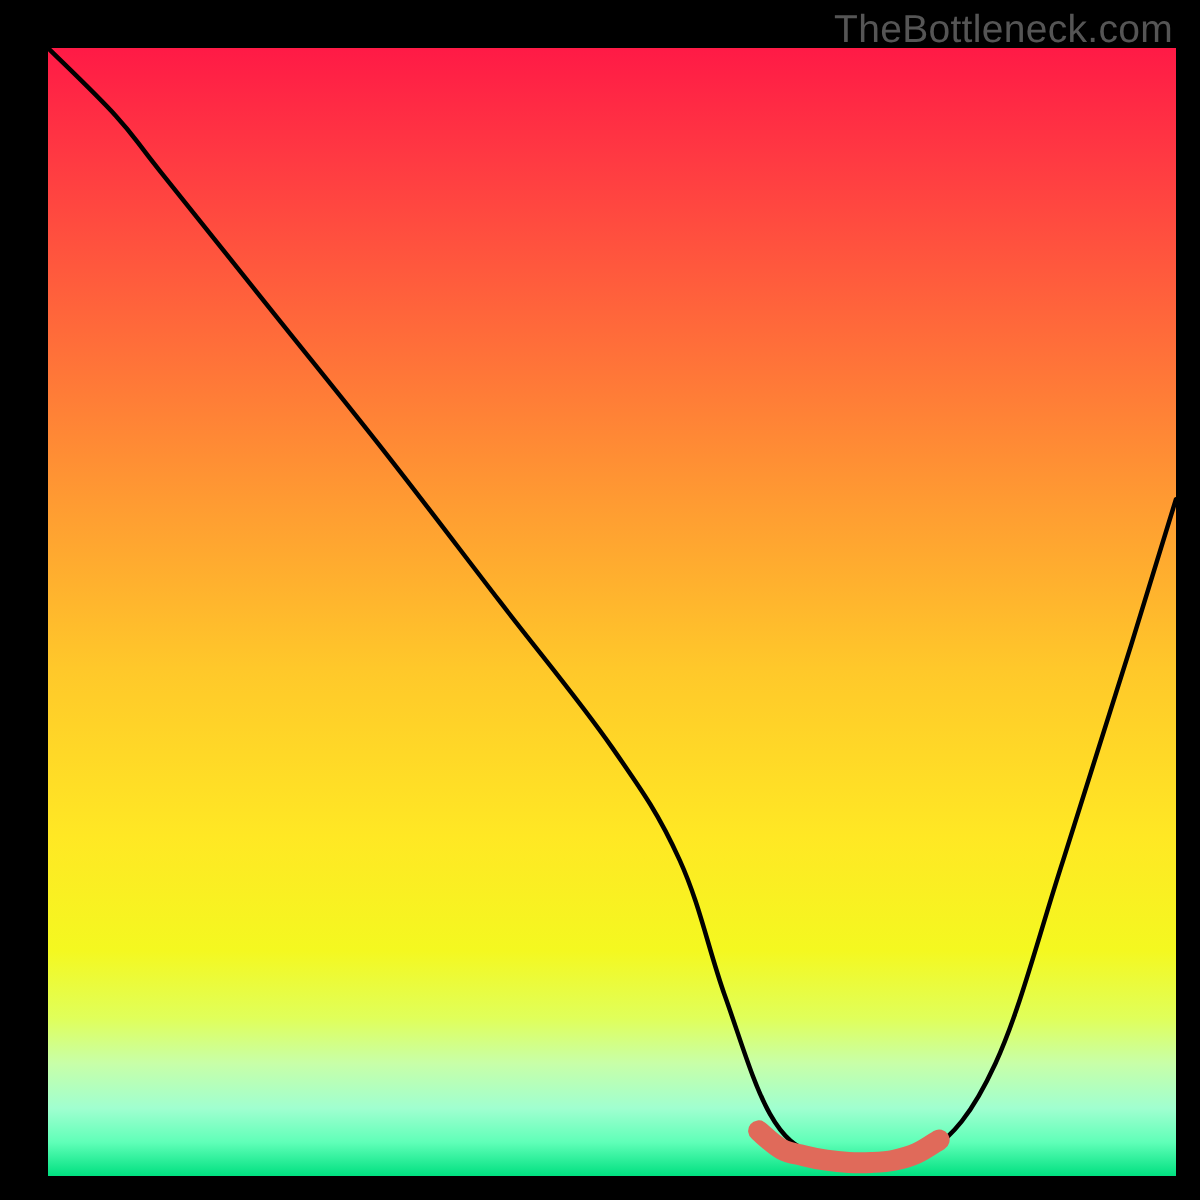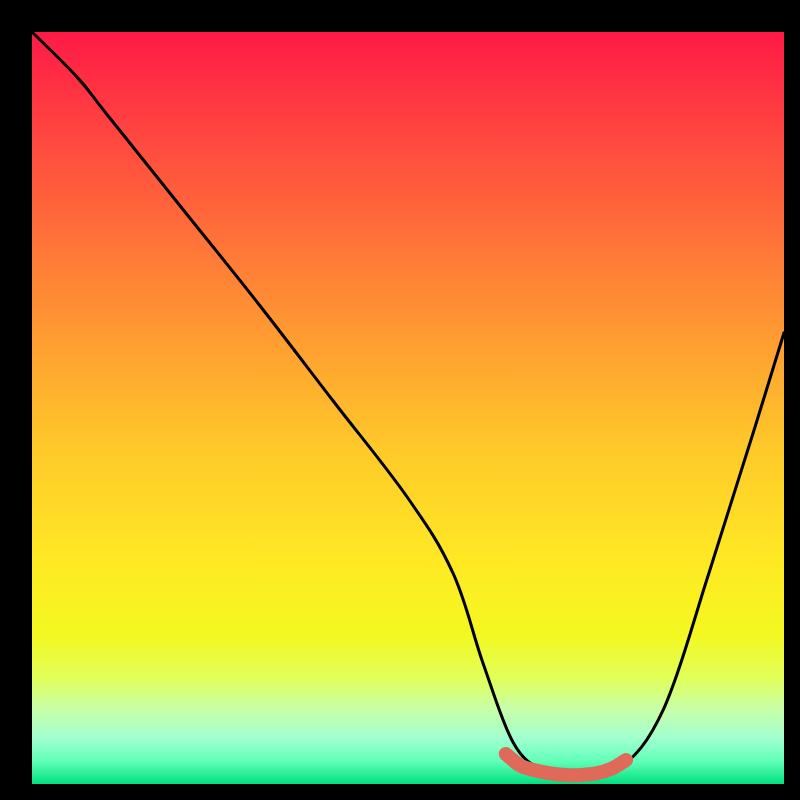--- a/index.html
+++ b/index.html
@@ -37,20 +37,21 @@
   .plot svg {
     width: 100%;
     height: 100%;
     display: block;
   }
 </style>
 </head>
 <body>
 
 <div class="frame">
+  <div class="watermark">TheBottleneck.com</div>
   <div class="plot">
     <svg viewBox="0 0 752 752" preserveAspectRatio="none">
       <defs>
         <linearGradient id="bg-grad" x1="0" y1="0" x2="0" y2="1">
             <stop offset="0%" stop-color="#ff1a46"></stop>
             <stop offset="10%" stop-color="#ff3a42"></stop>
             <stop offset="25%" stop-color="#ff6a3a"></stop>
             <stop offset="40%" stop-color="#ff9a32"></stop>
             <stop offset="55.00000000000001%" stop-color="#ffc82a"></stop>
             <stop offset="70%" stop-color="#ffe824"></stop>

